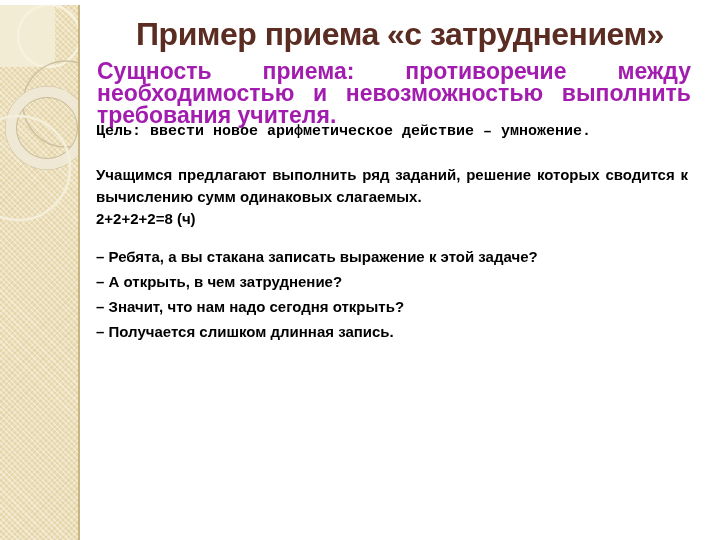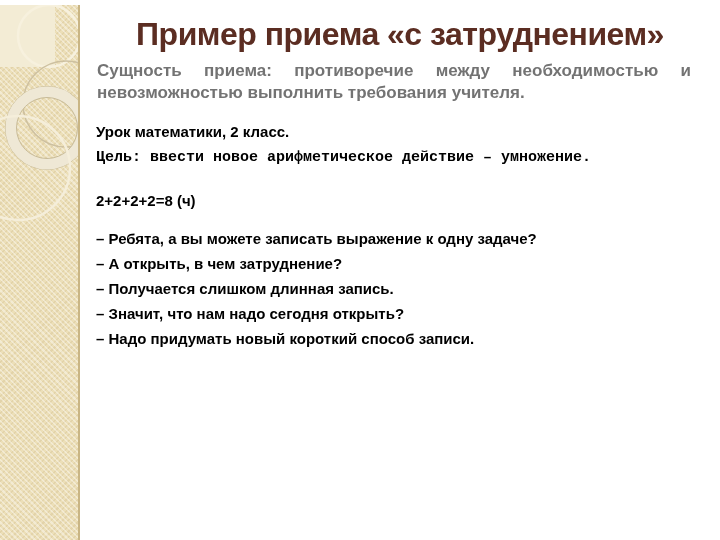--- a/index.html
+++ b/index.html
@@ -25,21 +25,21 @@
   .content{position:absolute;left:80px;top:0;width:640px;height:460px;}
 
   .title{
     position:absolute;left:4px;top:13px;width:632px;margin:0;
     text-align:center;
     font-size:32px;line-height:42px;font-weight:bold;letter-spacing:-0.5px;
     color:#5b2d22;
   }
   .subtitle{
     position:absolute;left:17px;top:60px;width:594px;margin:0;
-    font-size:17px;line-height:22px;font-weight:bold;color:#737373;
+    font-size:23px;line-height:22px;font-weight:bold;color:#a21caf;
     text-align:justify;
   }
   .body{
     position:absolute;left:16px;top:121px;width:592px;
     font-size:15px;line-height:22px;font-weight:bold;color:#000;
   }
   .body p{margin:0;}
   .just{text-align:justify;}
   .m4{margin-bottom:4px!important;}
   .m21{margin-bottom:21px!important;font-family:Liberation Mono, monospace;}
@@ -66,28 +66,27 @@
     </svg>
   </div>
 
   <div class="content">
 
     <h1 class="title">Пример приема «с затруднением»</h1>
 
     <p class="subtitle">Сущность приема: противоречие между необходимостью и невозможностью выполнить требования учителя.</p>
 
     <div class="body">
-      <p class="m4">Урок математики, 2 класс.</p>
       <p class="m21">Цель: ввести новое арифметическое действие – умножение.</p>
+      <p class="just m0">Учащимся предлагают выполнить ряд заданий, решение которых сводится к вычислению сумм одинаковых слагаемых.</p>
       <p class="m16">2+2+2+2=8 (ч)</p>
 
       <div class="dialog">
-        <p>– Ребята, а вы можете записать выражение к одну задаче?</p>
+        <p>– Ребята, а вы стакана записать выражение к этой задаче?</p>
         <p>– А открыть, в чем затруднение?</p>
+        <p>– Значит, что нам надо сегодня открыть?</p>
         <p>– Получается слишком длинная запись.</p>
-        <p>– Значит, что нам надо сегодня открыть?</p>
-        <p>– Надо придумать новый короткий способ записи.</p>
       </div>
     </div>
 
   </div>
 
 </div>
 
 </body></html>

